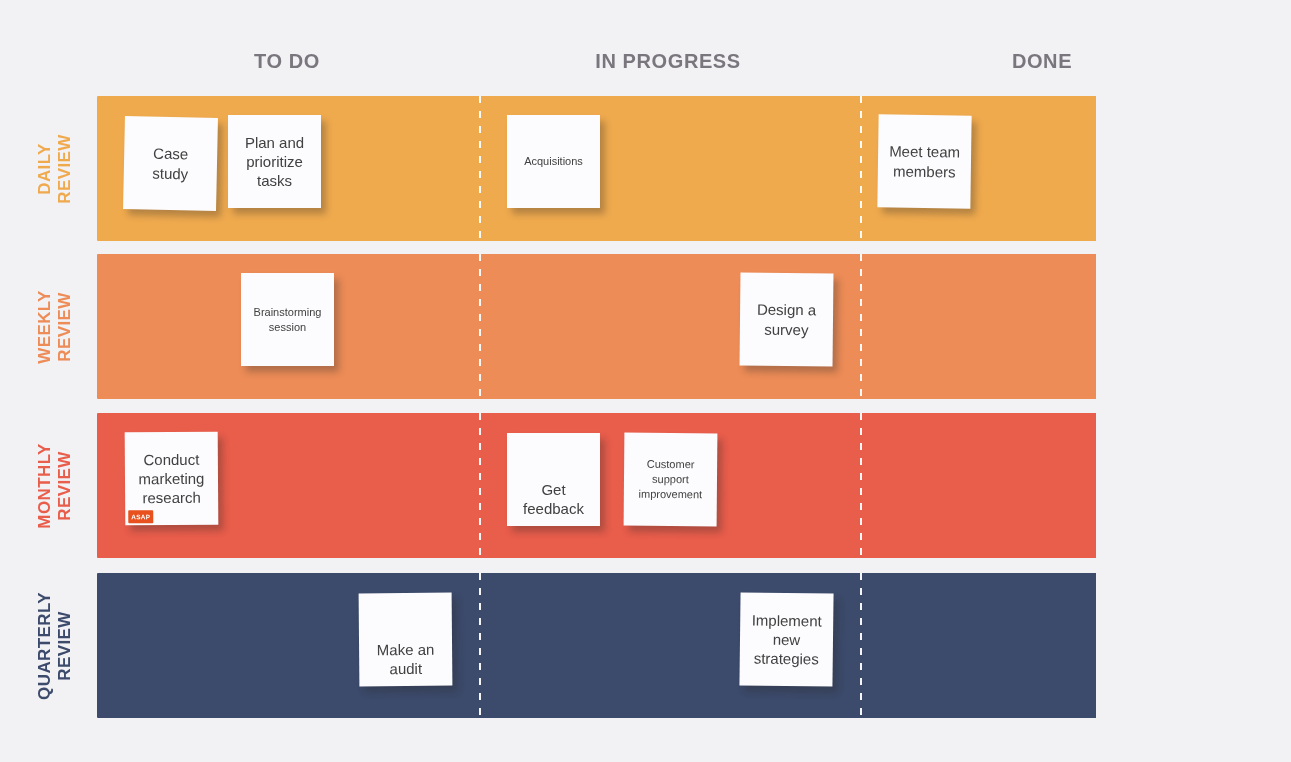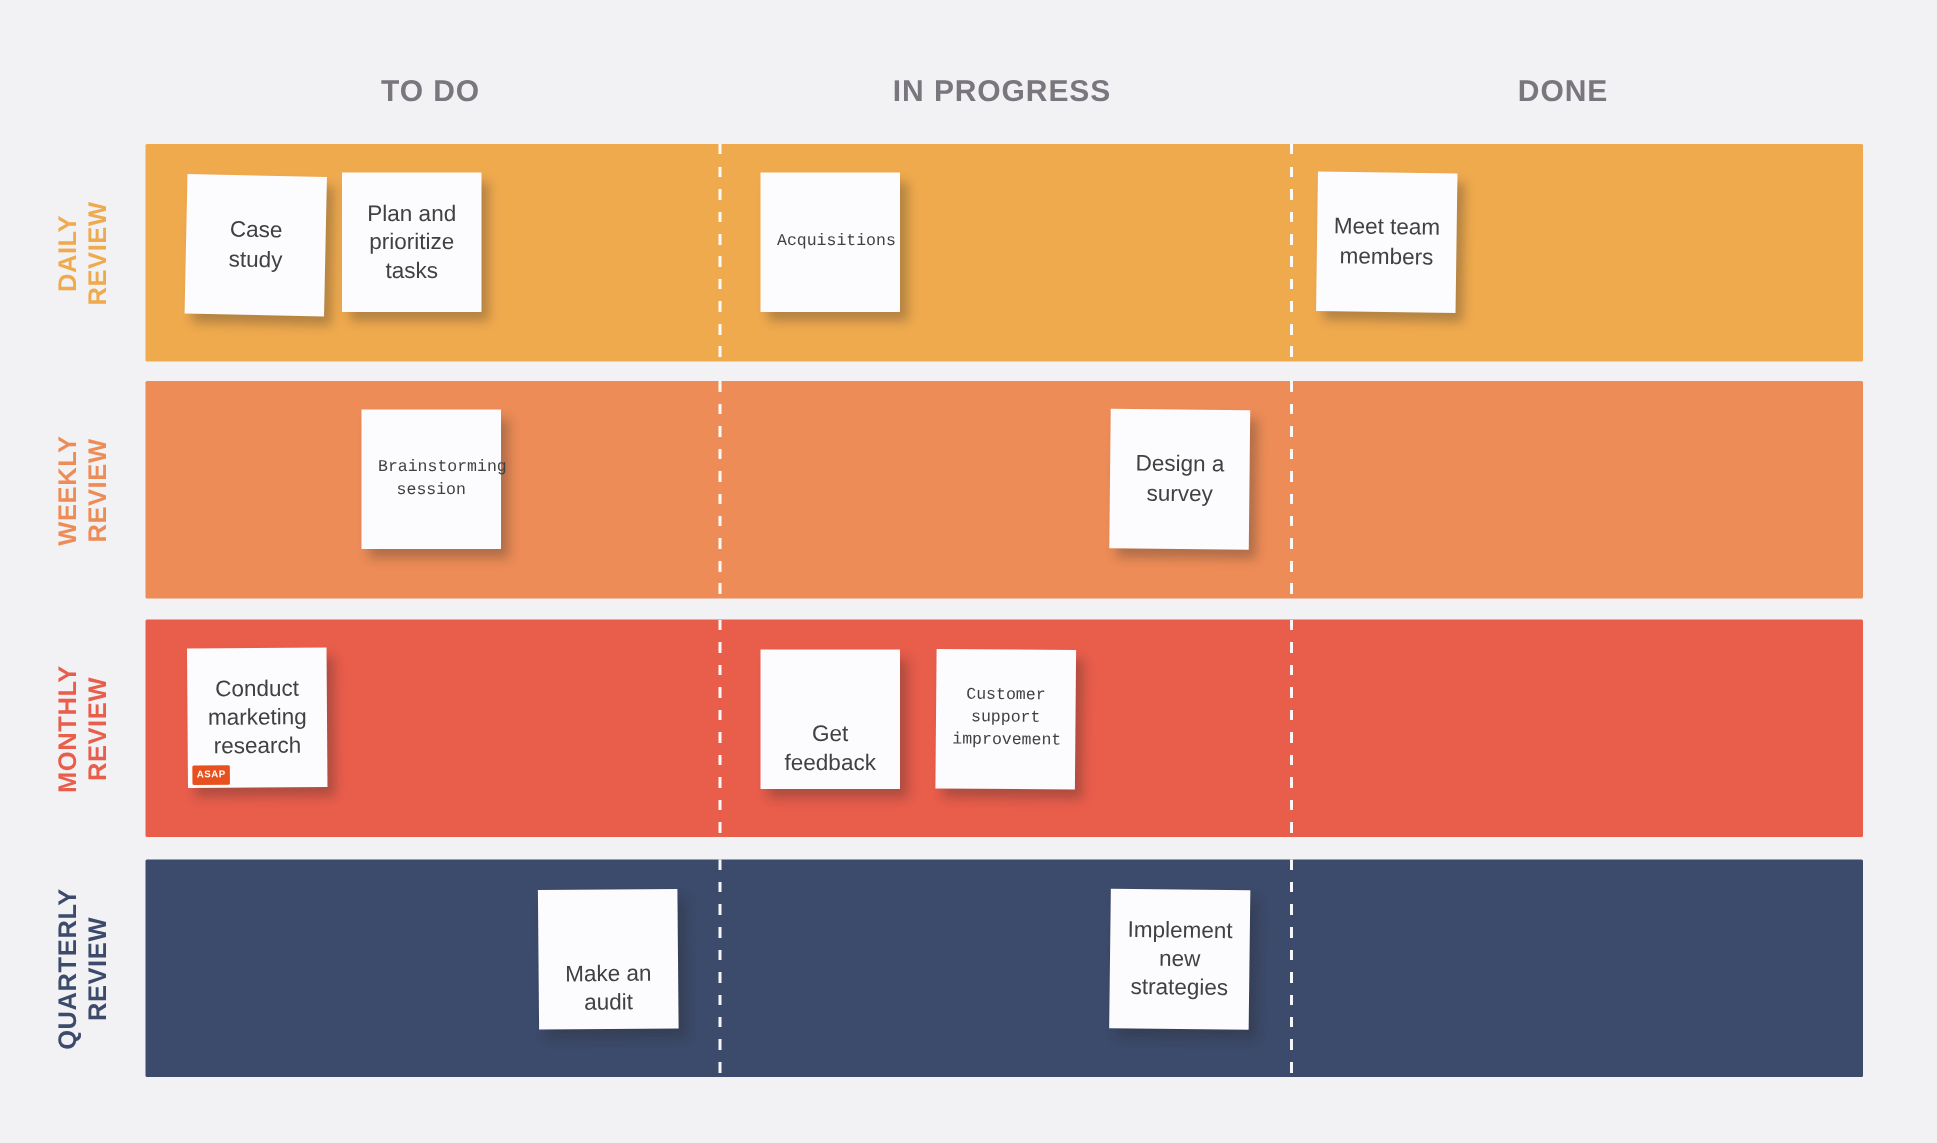--- a/index.html
+++ b/index.html
@@ -2,21 +2,21 @@
 <html><head>
 <meta charset="utf-8">
 <style>
   html,body{margin:0;padding:0;}
   body{
     font-family:"Liberation Sans", sans-serif;
     background:#f2f1f4;
   }
   #stage{
     position:relative;
-    width:1291px;
+    width:1096px;
     height:762px;
     background:#f2f1f4;
     overflow:hidden;
   }
   .col-header{
     position:absolute;
     top:50px;
     transform:translateX(-50%);
     font-size:20px;
     font-weight:bold;
@@ -60,21 +60,21 @@
     box-shadow:5px 6px 7px rgba(40,40,40,0.30);
     display:flex;
     align-items:center;
     justify-content:center;
     text-align:center;
     box-sizing:border-box;
     padding:8px 11px;
     color:#414141;
   }
   .note.md{font-size:15px;line-height:1.28;}
-  .note.sm{font-size:11px;line-height:1.35;font-family:Liberation Mono, monospace;}
+  .note.sm{font-size:11px;line-height:1.35;}
   .note-text{display:block;width:100%;}
   .note-tag{
     position:absolute;
     left:3px;
     bottom:2px;
     min-width:25px;
     height:13px;
     padding:0 2px;
     box-sizing:border-box;
     color:#ffffff;

